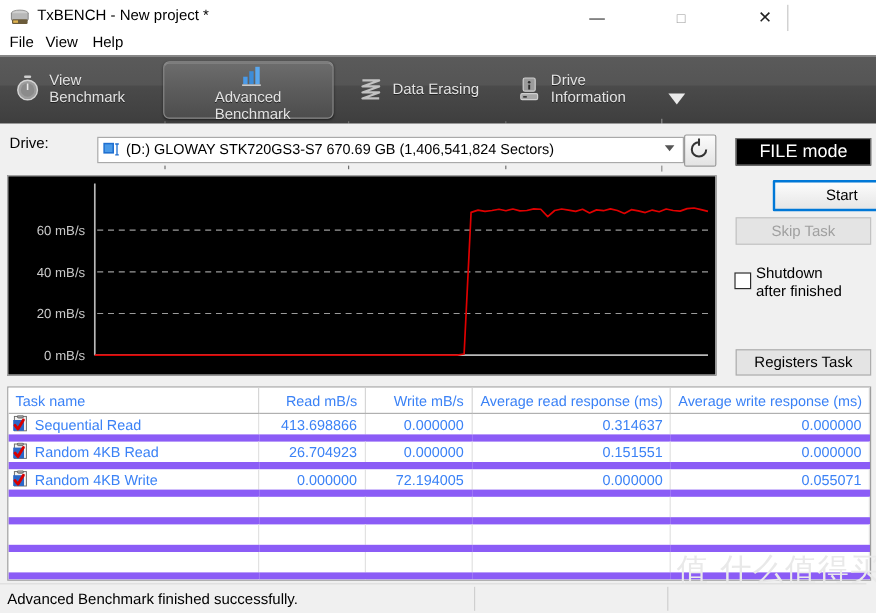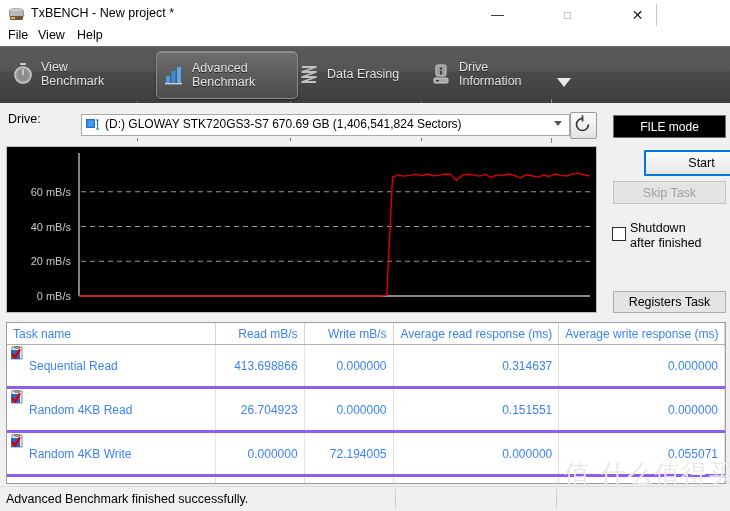--- a/index.html
+++ b/index.html
@@ -52,41 +52,41 @@
   .refresh{position:absolute;left:570px;top:112px;width:25px;height:25px;background:linear-gradient(to bottom,#fbfbfb,#e3e3e3);
      border:1px solid #9a9a9a;border-radius:2px;cursor:default;}
 
   
   .graphbox{position:absolute;left:6px;top:146px;width:589px;height:165px;background:#000;
      border:1px solid #bdbdbd;}
   .graphbox svg{display:block;}
 
   
   .fmode{position:absolute;left:613px;top:115px;width:111px;height:21px;background:#000;border:1px solid #707070;
-     color:#fff;font-size:12px;display:flex;align-items:center;justify-content:center;cursor:default;}
+     color:#fff;font-size:15px;display:flex;align-items:center;justify-content:center;cursor:default;}
   .startbtn{position:absolute;left:644px;top:150px;width:111px;height:22px;
      background:linear-gradient(to bottom,#fcfcfc,#e6e6e6);border:2px solid #0078d7;border-radius:1px;
      font-size:12.5px;color:#000;display:flex;align-items:center;justify-content:center;cursor:default;}
   .skipbtn{position:absolute;left:613px;top:181px;width:111px;height:21px;background:#e4e4e4;
      border:1px solid #c2c2c2;font-size:12.5px;color:#a0a0a0;display:flex;align-items:center;justify-content:center;cursor:default;}
   .chkwrap{position:absolute;left:612px;top:223px;width:118px;height:32px;cursor:default;}
   .chkbox{position:absolute;left:0;top:4px;width:12px;height:12px;background:#fff;border:1px solid #2b2b2b;}
   .chktext{position:absolute;left:18px;top:-2px;font-size:12.5px;color:#000;line-height:15px;}
   .regbtn{position:absolute;left:613px;top:291px;width:111px;height:20px;background:#e4e4e4;border:1px solid #adadad;
      font-size:12.5px;color:#000;display:flex;align-items:center;justify-content:center;cursor:default;}
 
   
   .tablewrap{position:absolute;left:6px;top:322px;width:718px;height:160px;background:#fff;border:1px solid #9e9e9e;
      overflow:hidden;}
   table.grid{border-collapse:collapse;width:100%;table-layout:fixed;font-size:12px;color:#3b82f6;}
   table.grid th{height:21px;background:#fff;border-right:1px solid #d6d6d6;border-bottom:1px solid #b0b0b0;
      font-weight:normal;padding:0 6px;white-space:nowrap;}
   table.grid th.l{text-align:left;}
   table.grid th.r{text-align:right;}
-  table.grid td{height:17px;border-right:1px solid #e2e2e2;border-bottom:3px solid #8b5cf6;padding:12px 6px;
+  table.grid td{height:17px;border-right:1px solid #e2e2e2;border-bottom:6px solid #8b5cf6;padding:0 6px;
      white-space:nowrap;overflow:hidden;}
   table.grid td.r{text-align:right;}
   table.grid td.name{text-align:left;padding-left:22px;position:relative;}
   .rowicon{position:absolute;left:3px;top:1px;width:15px;height:15px;}
   .c0{width:206px;} .c1{width:88px;} .c2{width:88px;} .c3{width:164px;} .c4{width:164px;}
 
   
   .watermark{position:absolute;left:564px;top:457px;font-size:26px;color:#e9e9e9;letter-spacing:1px;
      white-space:nowrap;font-family:"DejaVu Sans",sans-serif;pointer-events:none;}
 
@@ -137,21 +137,21 @@
         <circle cx="11" cy="13" r="5.6" fill="#8b8b8b"></circle>
         <line x1="11" y1="13" x2="11" y2="7.5" stroke="#e8e8e8" stroke-width="1.3"></line>
       </svg>
       <div class="tlabel">
         <div>View</div>
         <div>Benchmark</div>
       </div>
     </div>
     <div class="tabdiv" style="left:137px;"></div>
 
-    <div class="tab sel" style="left:156px;width:140px;">
+    <div class="tab sel" style="left:136px;width:140px;flex-direction:column;">
       <svg class="tab-ic" viewBox="0 0 22 24" style="margin-left:6px;">
         <rect x="3" y="13" width="4" height="7" fill="#4a9ae8"></rect>
         <rect x="8.5" y="8" width="4" height="12" fill="#3d8cd8"></rect>
         <rect x="14" y="4" width="4" height="16" fill="#5aa8ef"></rect>
         <rect x="2" y="20" width="17" height="1.4" fill="#cfcfcf"></rect>
       </svg>
       <div class="tlabel">
         <div>Advanced</div>
         <div>Benchmark</div>
       </div>

